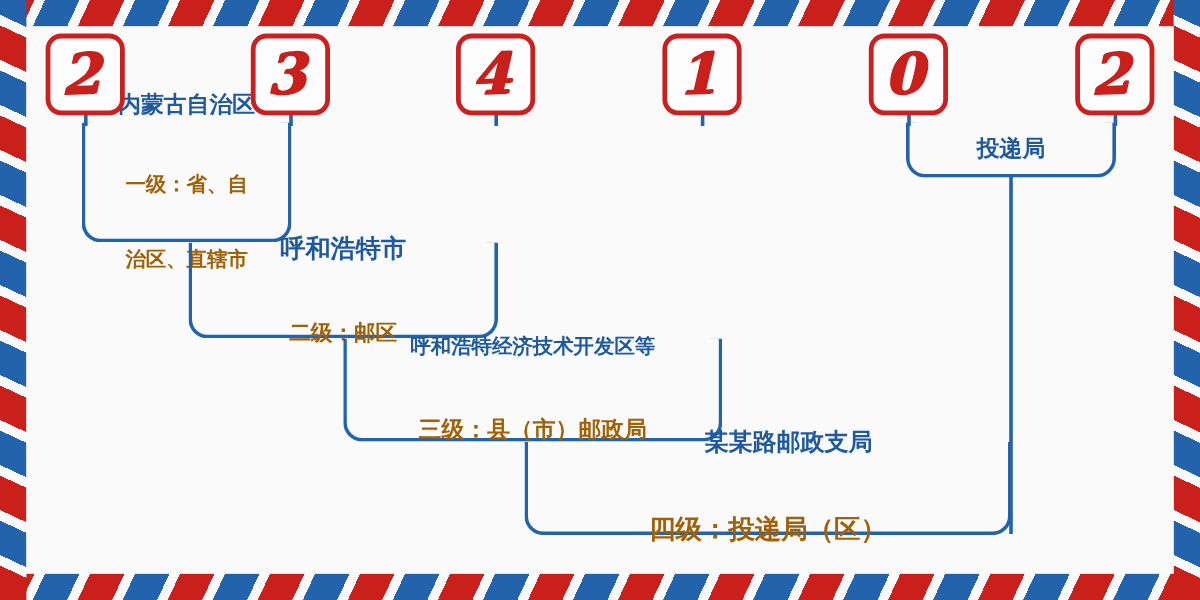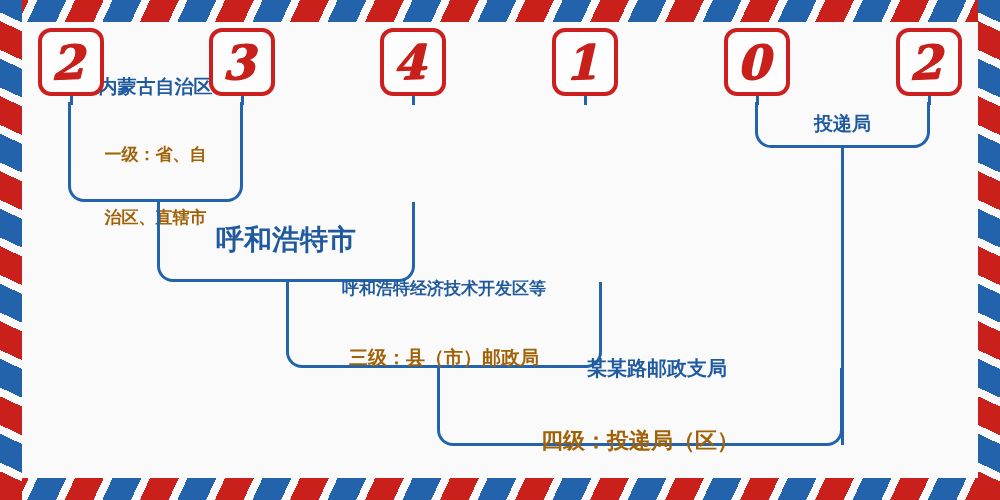--- a/index.html
+++ b/index.html
@@ -184,21 +184,22 @@
 
   <div class="stem" style="left:841px; top:146px; height:299px;"></div>
 
   <div class="label-box no-top" style="left:68px; top:102px; width:175px; height:100px;">
     <span class="lbl-title" style="font-size:19px; margin-bottom:2px;">内蒙古自治区</span>
     <span class="lbl-sub" style="font-size:17px; line-height:1.18;">一级：省、自</span>
     <span class="lbl-sub" style="font-size:17px; line-height:1.18;">治区、直辖市</span>
   </div>
 
   <div class="label-box no-top" style="left:157px; top:202px; width:258px; height:80px;">
-    <span class="lbl-title" style="font-size:28px; margin-bottom:2px;">呼和浩特市</span>
+    <span class="lbl-title" style="font-size:21px; margin-bottom:2px;">呼和浩特市</span>
+    <span class="lbl-sub" style="font-size:18px;">二级：邮区</span>
   </div>
 
   <div class="label-box no-top" style="left:286px; top:282px; width:316px; height:86px;">
     <span class="lbl-title" style="font-size:17px; margin-bottom:3px;">呼和浩特经济技术开发区等</span>
     <span class="lbl-sub" style="font-size:19px;">三级：县（市）邮政局</span>
   </div>
 
   <div class="label-box no-top" style="left:437px; top:368px; width:406px; height:78px;">
     <span class="lbl-title" style="font-size:20px; margin-bottom:2px;margin-left:34px;">某某路邮政支局</span>
     <span class="lbl-sub" style="font-size:22px;">四级：投递局（区）</span>

